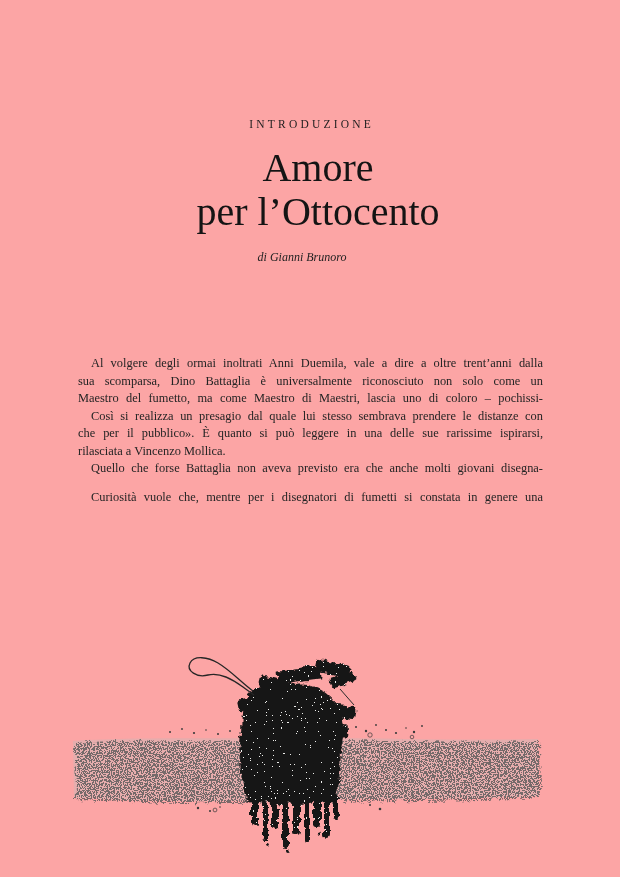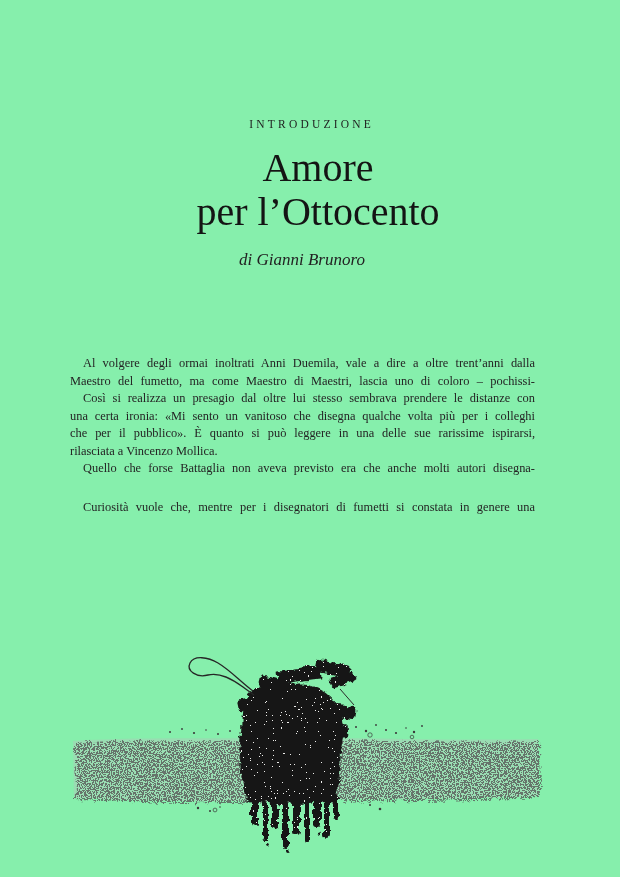--- a/index.html
+++ b/index.html
@@ -1,20 +1,20 @@
 <!DOCTYPE html>
 <html><head>
 <meta charset="utf-8">
 <style>
   html, body { margin: 0; padding: 0; background: #e8e8e8; }
   .page {
     position: relative;
     width: 620px;
     height: 877px;
-    background: #86efac;
+    background: #fca5a5;
     font-family: "Liberation Serif", serif;
     overflow: hidden;
     margin: 0 auto;
   }
   .kicker {
     position: absolute;
     top: 118px;
     left: 0;
     width: 620px;
     text-align: center;
@@ -35,34 +35,34 @@
     font-weight: 400;
     color: #141414;
   }
   .byline {
     position: absolute;
     top: 250px;
     left: 0;
     width: 604px;
     text-align: center;
     font-style: italic;
-    font-size: 17px;
+    font-size: 12px;
     color: #222222;
   }
   .body-text {
     position: absolute;
-    left: 70px;
+    left: 78px;
     top: 355px;
     width: 465px;
     font-size: 12.4px;
     line-height: 17.5px;
     color: #242424;
   }
   .para { margin: 0; }
-  .para.section-break { margin-top: 21px; }
+  .para.section-break { margin-top: 11px; }
   .line {
     display: block;
     height: 17.5px;
     text-align: justify;
     text-align-last: justify;
     white-space: nowrap;
   }
   .line.first { text-indent: 13px; }
   .line.last { text-align: left; text-align-last: left; }
   .illustration {
@@ -83,30 +83,30 @@
   <div class="title">
     <div>Amore</div>
     <div>per l’Ottocento</div>
   </div>
 
   <div class="byline">di Gianni Brunoro</div>
 
   <div class="body-text">
       <div class="para">
         <div class="line first">Al volgere degli ormai inoltrati Anni Duemila, vale a dire a oltre trent’anni dalla</div>
+        <div class="line">sua scomparsa, Dino Battaglia è universalmente riconosciuto non solo come un</div>
         <div class="line">Maestro del fumetto, ma come Maestro di Maestri, lascia uno di coloro – pochissi-</div>
       </div>
       <div class="para">
-        <div class="line first">Così si realizza un presagio dal oltre lui stesso sembrava prendere le distanze con</div>
-        <div class="line">una certa ironia: «Mi sento un vanitoso che disegna qualche volta più per i colleghi</div>
+        <div class="line first">Così si realizza un presagio dal quale lui stesso sembrava prendere le distanze con</div>
         <div class="line">che per il pubblico». È quanto si può leggere in una delle sue rarissime ispirarsi,</div>
         <div class="line last">rilasciata a Vincenzo Mollica.</div>
       </div>
       <div class="para">
-        <div class="line first">Quello che forse Battaglia non aveva previsto era che anche molti autori disegna-</div>
+        <div class="line first">Quello che forse Battaglia non aveva previsto era che anche molti giovani disegna-</div>
       </div>
       <div class="para section-break">
         <div class="line first">Curiosità vuole che, mentre per i disegnatori di fumetti si constata in genere una</div>
       </div>
     </div>
 
   <svg class="illustration" viewBox="0 0 475 200" role="img" aria-label="Black ink drawing: a dense dark dripping ink mass with a thin looping line, over a horizontal stippled gray band">
     <defs>
       <filter id="f-band" x="-15%" y="-25%" width="130%" height="150%">
         <feTurbulence type="turbulence" baseFrequency="0.08" numOctaves="2" seed="5" result="warp"></feTurbulence>

